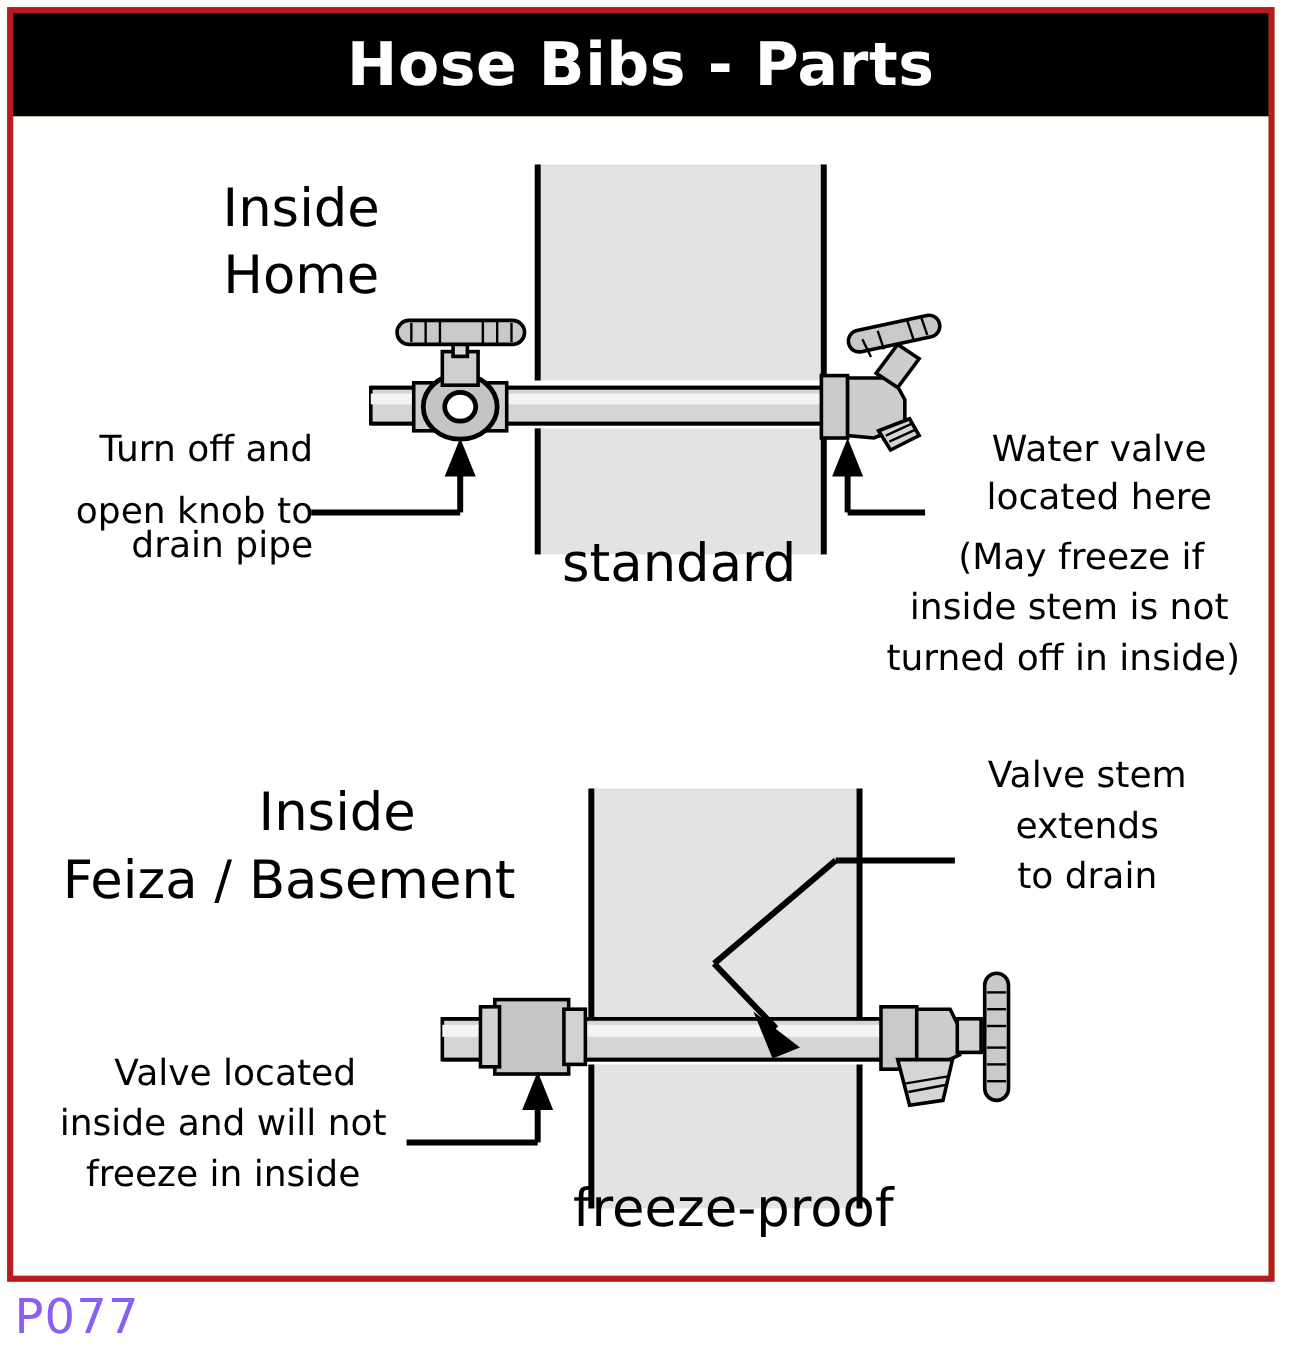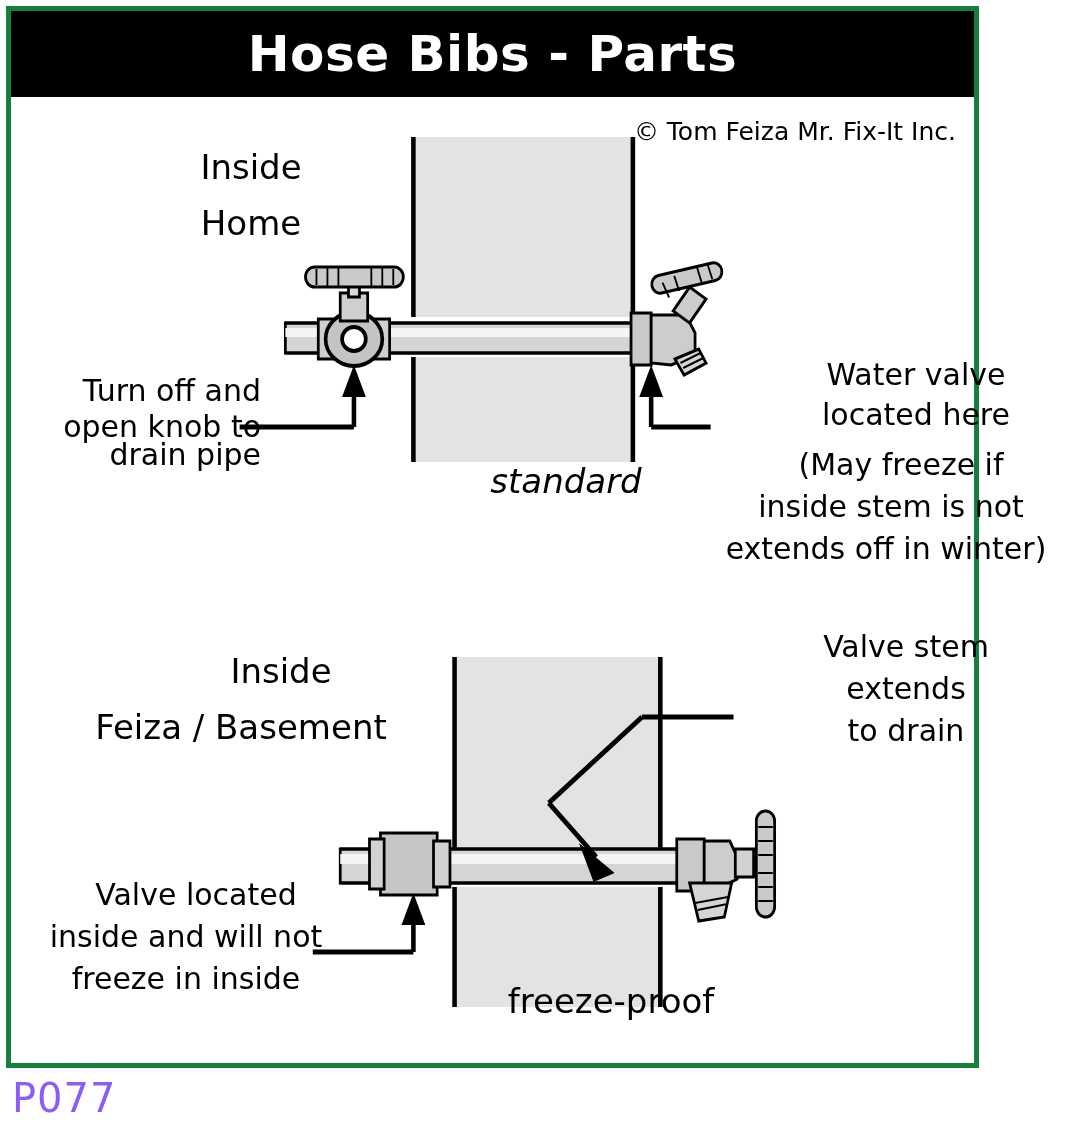--- a/index.html
+++ b/index.html
@@ -19,23 +19,23 @@
     left: 0; top: 0;
     width: 1081px;
     height: 1124px;
     background: #ffffff;
   }
 
   
   .frame {
     position: absolute;
     left: 6px; top: 6px;
-    width: 973px;
+    width: 1056px;
     height: 1062px;
-    border: 5px solid #15803d;
+    border: 5px solid #b91c1c;
     box-sizing: border-box;
     background: #4d7c0f;
   }
 
   
   .title-bar {
     position: absolute;
     left: 0; top: 0;
     width: 100%;
     height: 86px;
@@ -77,21 +77,21 @@
   .label {
     position: absolute;
     font-family: "DejaVu Sans", sans-serif;
     font-size: 30px;
     color: #000000;
     line-height: 1.32;
     white-space: pre;
   }
   .label.center { text-align: center; }
   .label.right  { text-align: right; }
-  .label.big    { font-size: 34px; }
+  .label.big    { font-size: 44px; }
 
   
   .art {
     position: absolute;
     left: 0; top: 0;
     width: 100%;
     height: 100%;
     pointer-events: none;
   }
 
@@ -112,21 +112,20 @@
 <div id="page">
 
   <div class="frame">
 
     <div class="title-bar">
       <div class="title-text">Hose Bibs - Parts</div>
     </div>
 
     <div class="body-area">
 
-      <div class="copyright">© Tom Feiza Mr. Fix-It Inc.</div>
 
       <svg class="art" viewBox="0 0 1053 966" preserveAspectRatio="none">
 
         <g>
 
           <rect x="440" y="40" width="240" height="180" fill="#e3e3e3" stroke="none"></rect>
 
           <rect x="440" y="260" width="240" height="105" fill="#e3e3e3" stroke="none"></rect>
 
           <line x1="440" y1="40" x2="440" y2="220" stroke="#000" stroke-width="5"></line>
@@ -238,31 +237,31 @@
             <line x1="330" y1="855" x2="440" y2="855" stroke="#000" stroke-width="5"></line>
             <line x1="440" y1="855" x2="440" y2="822" stroke="#000" stroke-width="5"></line>
             <polygon points="440,796 427,828 453,828" fill="#000000"></polygon>
           </g>
         </g>
       </svg>
 
       <div class="label big center" style="left:150px; top:48px; width:180px;">Inside</div>
       <div class="label big center" style="left:150px; top:104px; width:180px;">Home</div>
 
-      <div class="label right" style="left:20px; top:274px; width:230px;">Turn off and</div>
+      <div class="label right" style="left:20px; top:258px; width:230px;">Turn off and</div>
       <div class="label right" style="left:20px; top:310px; width:230px;">open knob to</div>
       <div class="label right" style="left:20px; top:338px; width:230px;">drain pipe</div>
 
       <div class="label center" style="left:760px; top:258px; width:290px;">Water valve</div>
       <div class="label center" style="left:760px; top:298px; width:290px;">located here</div>
       <div class="label center" style="left:730px; top:348px; width:320px;">(May freeze if</div>
       <div class="label center" style="left:710px; top:390px; width:340px;">inside stem is not</div>
-      <div class="label center" style="left:700px; top:432px; width:350px;">extends off in winter)</div>
-
-      <div class="label big center" style="left:430px; top:362px; width:250px;font-style:italic;">standard</div>
+      <div class="label center" style="left:700px; top:432px; width:350px;">turned off in inside)</div>
+
+      <div class="label big center" style="left:430px; top:344px; width:250px;">standard</div>
 
       <div class="label big center" style="left:120px; top:552px; width:300px;">Inside</div>
       <div class="label big center" style="left:40px; top:608px; width:380px;">Feiza / Basement</div>
 
       <div class="label center" style="left:760px; top:530px; width:270px;">Valve stem</div>
       <div class="label center" style="left:770px; top:572px; width:250px;">extends</div>
       <div class="label center" style="left:760px; top:614px; width:270px;">to drain</div>
 
       <div class="label center" style="left:40px; top:778px; width:290px;">Valve located</div>
       <div class="label center" style="left:20px; top:820px; width:310px;">inside and will not</div>

